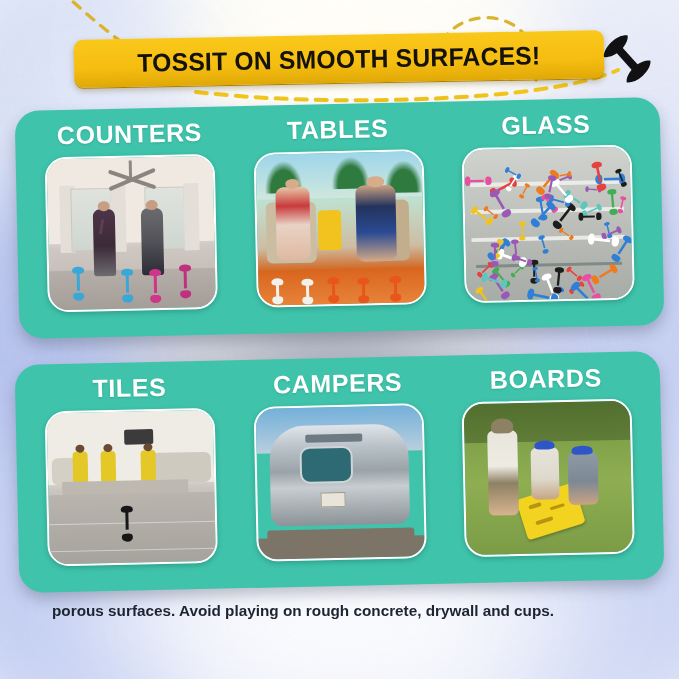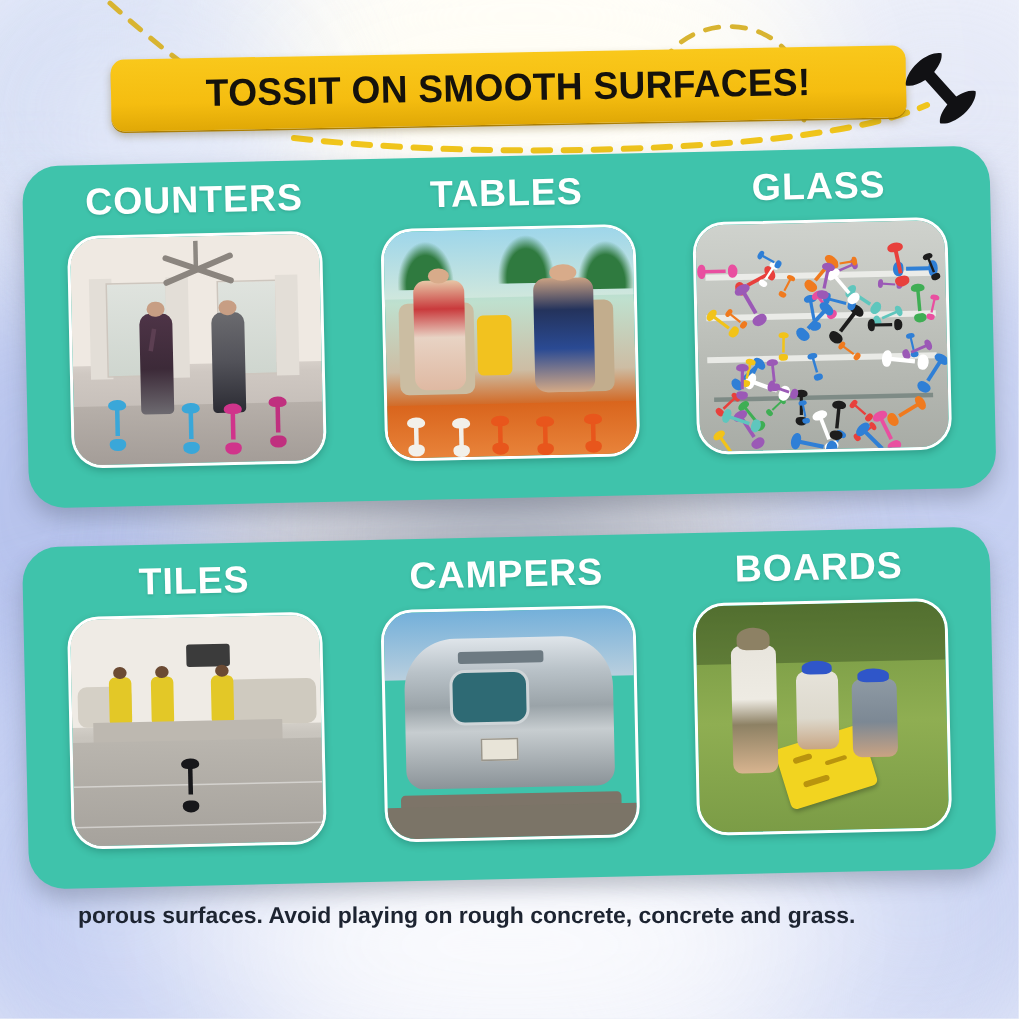--- a/index.html
+++ b/index.html
@@ -661,14 +661,14 @@
               <div class="cap" style="background:#2f56c9"></div>
             </div>
         </div>
       </div>
     </div>
 
   </div>
 </div>
 
 <div id="footer">
-  <div>porous surfaces. Avoid playing on rough concrete, concrete and grass.</div>
+  <div>porous surfaces. Avoid playing on rough concrete, drywall and cups.</div>
 </div>
 
 </body></html>

